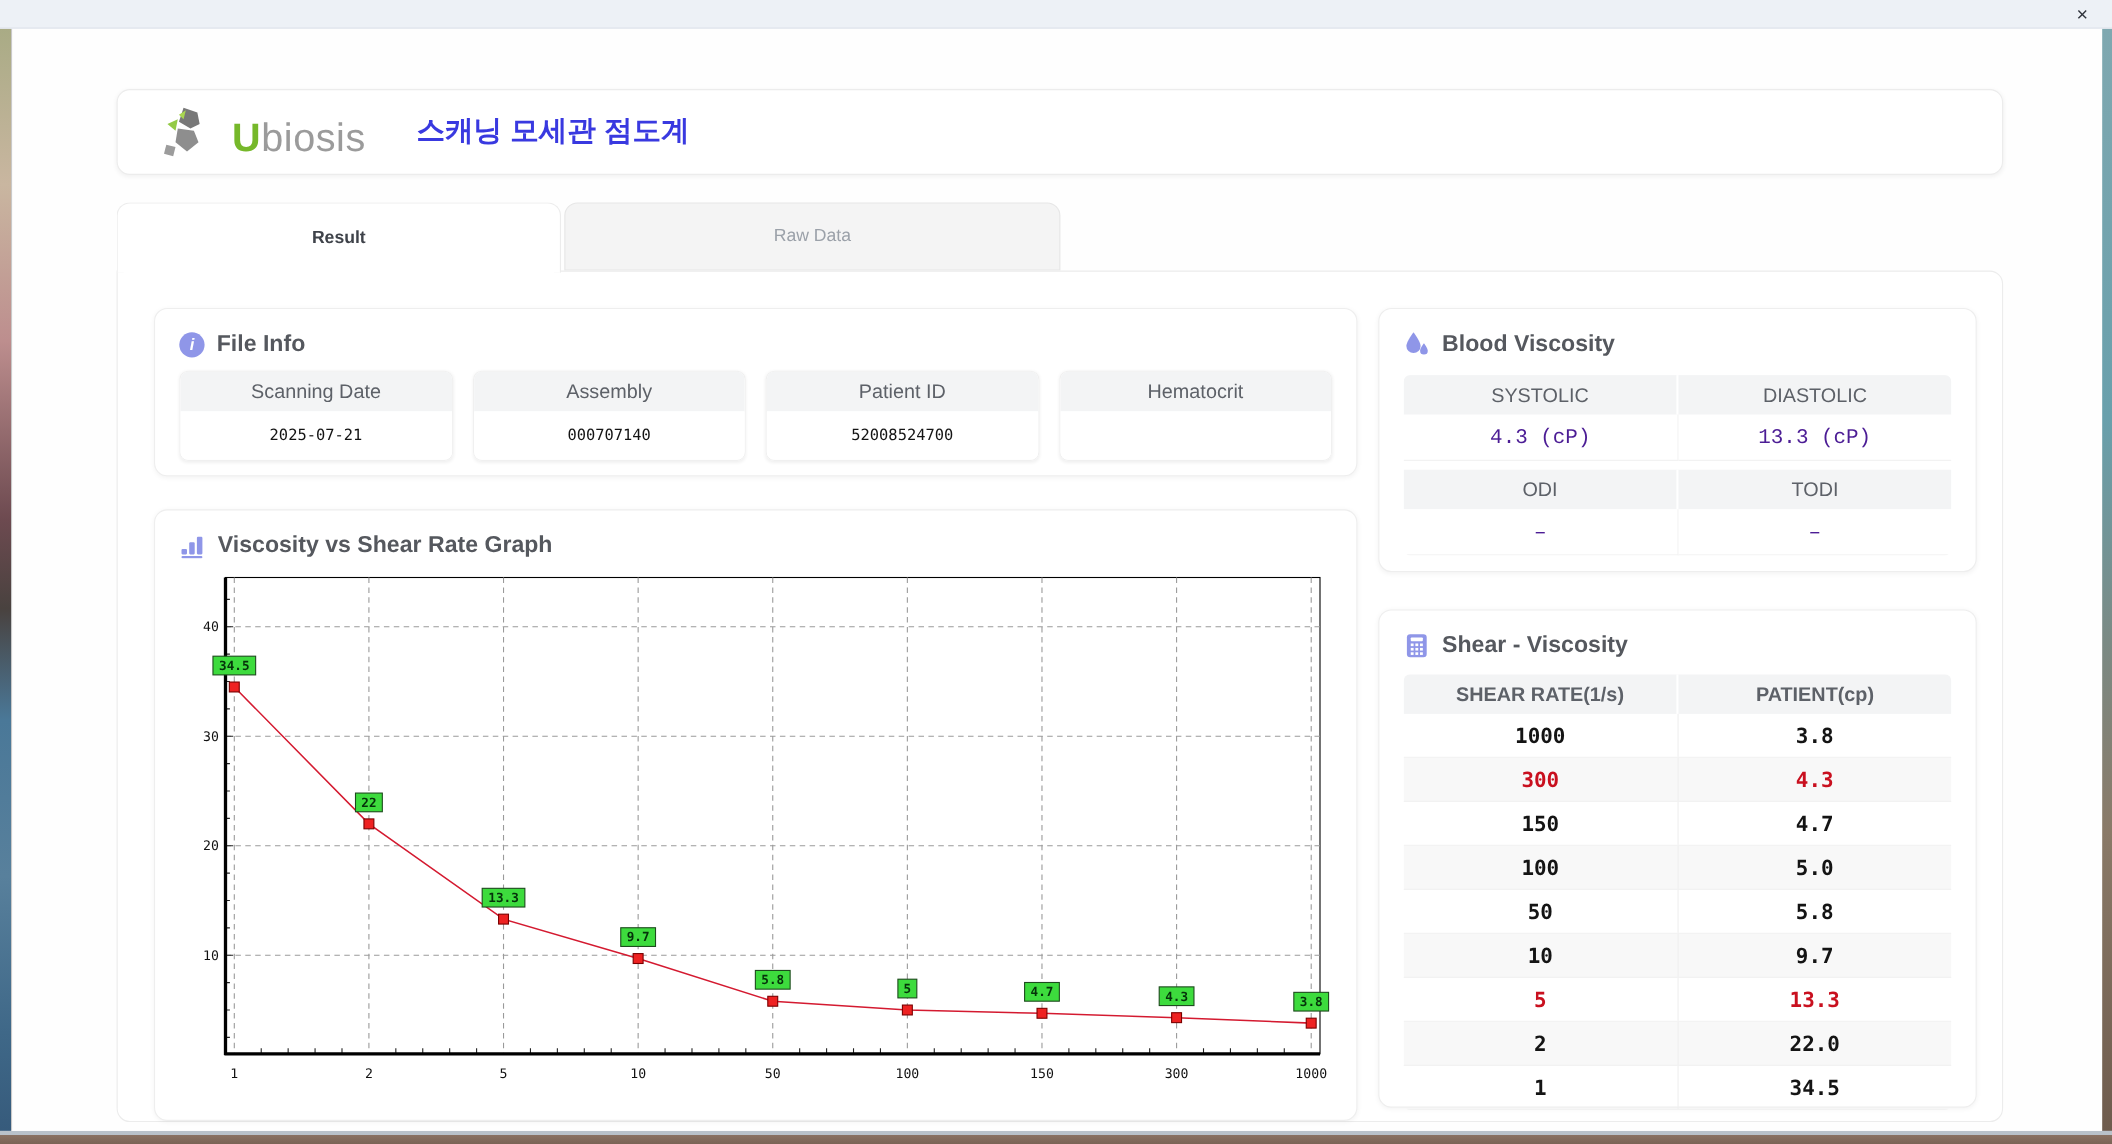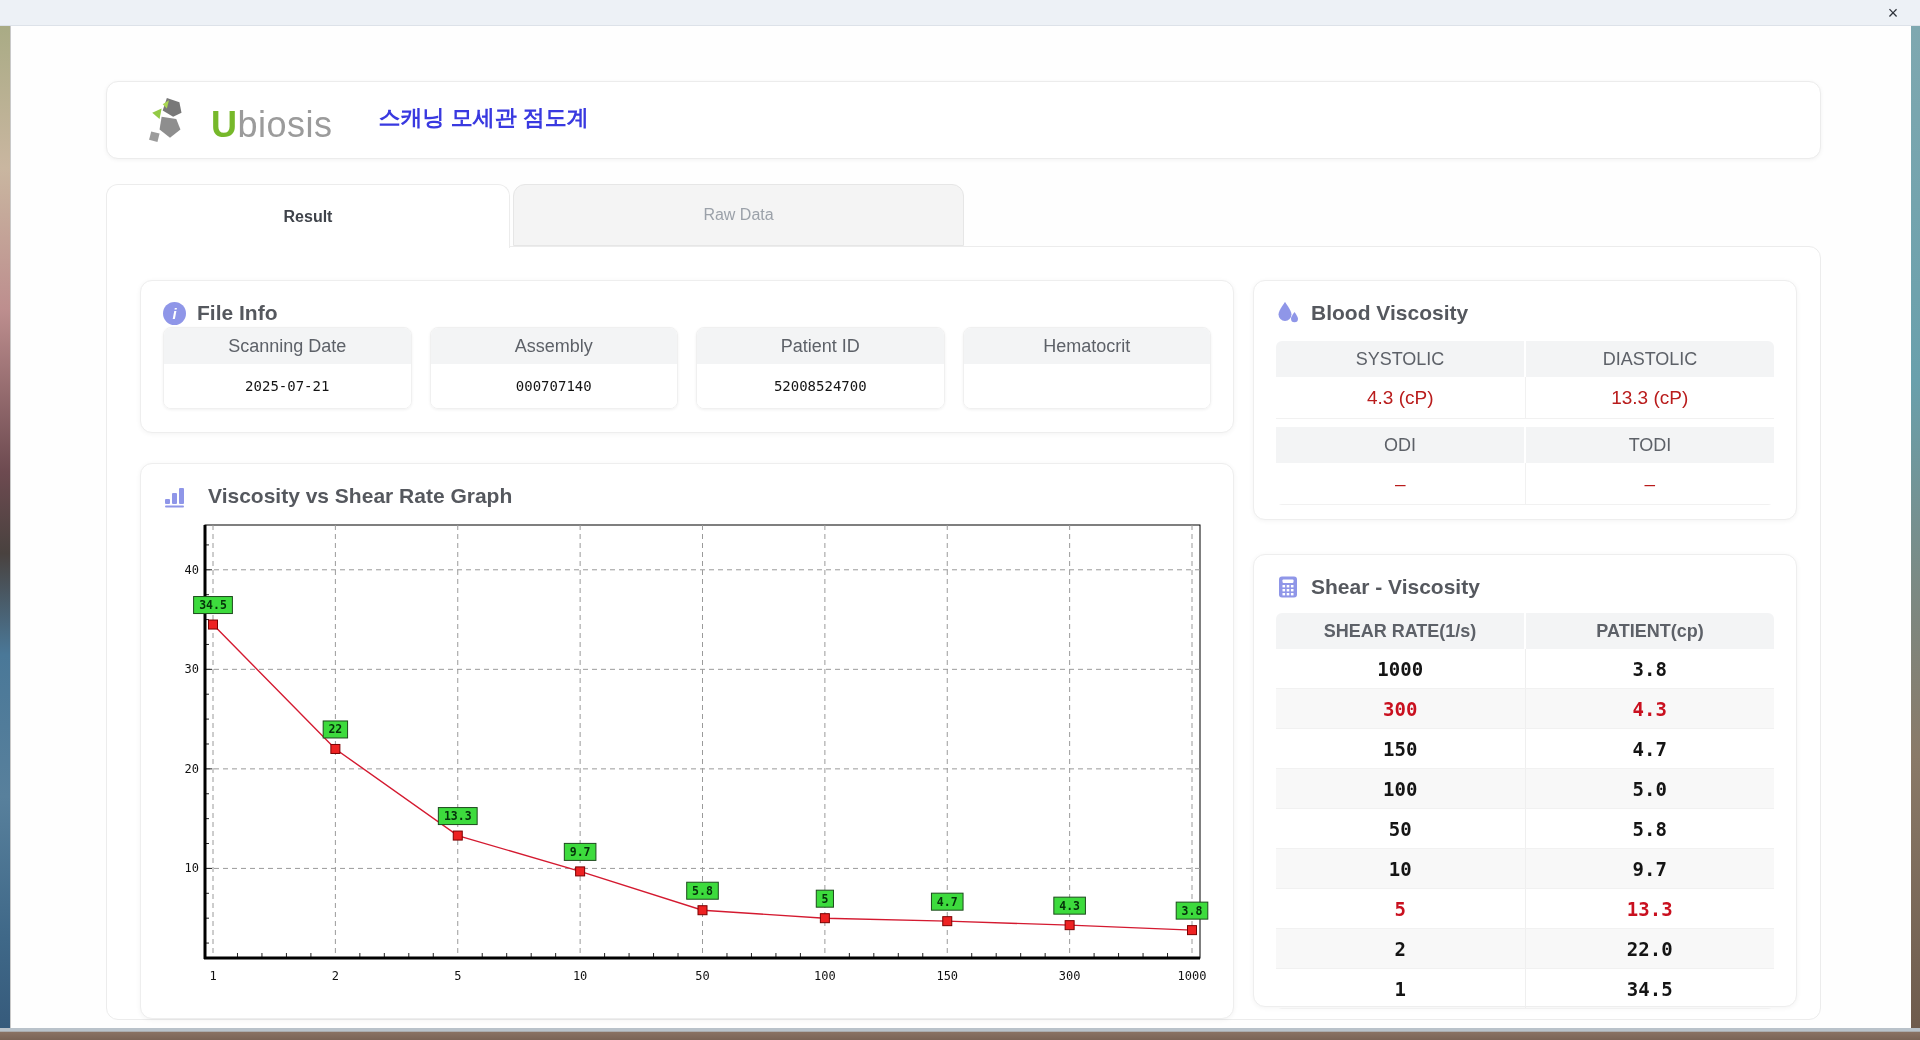--- a/index.html
+++ b/index.html
@@ -22,21 +22,21 @@
     background:#fefefe; border-left:1px solid #c9c9c9; }
 
   
   .header-card { position:absolute; left:95px; top:55px; width:1715px; height:78px;
     background:#fff; border:1px solid #ececec; border-radius:12px;
     box-shadow:0 1px 4px rgba(0,0,0,.05); display:flex; align-items:center; }
   .logo { display:flex; align-items:flex-end; margin-left:42px;gap:16px; }
   .logo-text { font-size:36px; letter-spacing:.5px; line-height:1; }
   .logo-u { color:#76b82a; font-weight:700; }
   .logo-rest { color:#9b9b9b; }
-  .app-title { margin-left:46px; margin-bottom:4px; font-size:22px; font-weight:700; color:#3939e0; }
+  .app-title { margin-left:46px; margin-bottom:4px; font-size:26px; font-weight:700; color:#3939e0; }
 
   
   .tab { position:absolute; height:62px; border-radius:12px 12px 0 0;
     display:flex; align-items:center; justify-content:center;
     font-size:16px; cursor:pointer; }
   .tab-result { left:95px; top:158px; width:404px; background:#ffffff;
     border:1px solid #ececec; border-bottom:none; color:#3f434a; font-weight:700;
     height:64px; z-index:5; }
   .tab-raw { left:502px; top:158px; width:451px; background:#f4f4f4;
     border:1px solid #e6e6e6; color:#9ba1a9; }
@@ -53,50 +53,50 @@
 
   .card-title { display:flex; align-items:center; gap:11px;
     font-size:21px; font-weight:700; color:#55585e; }
   .icon-badge { width:24px; height:24px; flex:0 0 auto; display:flex;
     align-items:center; justify-content:center; }
   .info-circle { width:23px; height:23px; border-radius:50%; background:#8f96e8;
     color:#fff; font-size:15px; font-weight:700; font-style:italic;
     display:flex; align-items:center; justify-content:center; }
 
   
-  .fields-row { display:flex; gap:18px; margin-top:2px; }
+  .fields-row { display:flex; gap:18px; margin-top:12px; }
   .field-col { flex:1; border-radius:8px; box-shadow:0 1px 3px rgba(0,0,0,.06); overflow:hidden;
     border:1px solid #f0f0f0; }
   .field-head { height:36px; background:#f3f4f5; color:#5d6168; font-size:18px;
     display:flex; align-items:center; justify-content:center; }
   .field-val { height:44px; background:#fff; color:#141414; font-size:14px;
     font-family:"DejaVu Sans Mono", monospace;
     display:flex; align-items:center; justify-content:center; }
 
   
   .duo-row { display:flex; }
   .duo-cell { flex:1; display:flex; align-items:center; justify-content:center; }
   .duo-head { height:36px; background:#f3f4f5; color:#5d6168; font-size:18px; }
   .duo-head:first-child { border-right:2px solid #fff; }
-  .duo-val { height:42px; background:#fff; color:#b91c1c; font-size:19px;
-    font-family:Liberation Sans, sans-serif; border-bottom:1px solid #f1f1f1; }
+  .duo-val { height:42px; background:#fff; color:#4c1d95; font-size:19px;
+    font-family:Liberation Mono, monospace; border-bottom:1px solid #f1f1f1; }
   .duo-val:first-child { border-right:1px solid #f1f1f1; }
   .bv-table { margin-top:16px; border-radius:6px; overflow:hidden; }
   .gap8 { margin-top:8px; }
 
   
   .shear-table { margin-top:14px; border-radius:6px; overflow:hidden;font-weight:bold; }
   .shear-row { display:flex; height:40px; }
   .shear-row .duo-cell { font-size:19px; font-family:"DejaVu Sans Mono", monospace; color:#141414; }
   .shear-row .duo-cell:first-child { border-right:1px solid #efefef; }
   .shear-row { border-bottom:1px solid #f1f1f1; }
   .shear-row.alt { background:#f8f8f8; }
   .shear-row.hl .duo-cell { color:#c9101f; }
 
-  .graph-title-row { display:flex; align-items:center; gap:21px;
+  .graph-title-row { display:flex; align-items:center; gap:11px;
     font-size:21px; font-weight:700; color:#55585e; }
   .chart-wrap { margin-top:12px; margin-left:12px; }
 </style>
 </head>
 <body>
 
 <div class="titlebar">
   <div class="close-x">×</div>
 </div>
 <div class="strip-left"></div>

